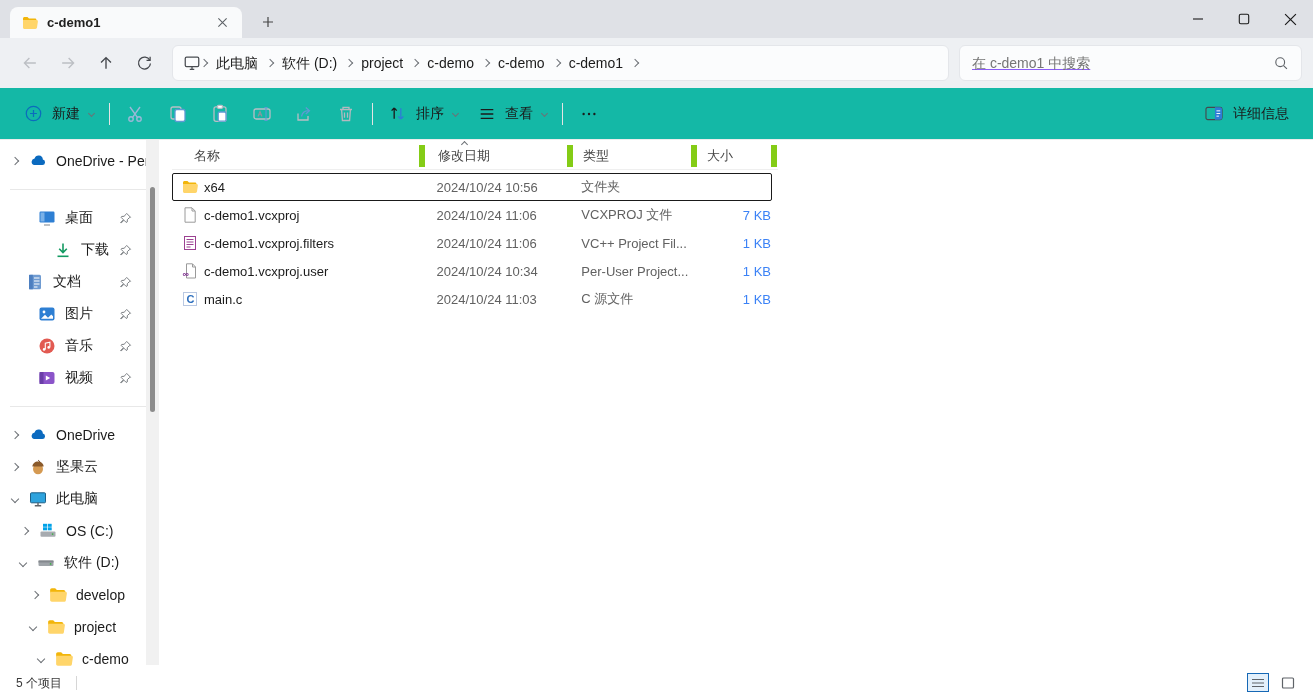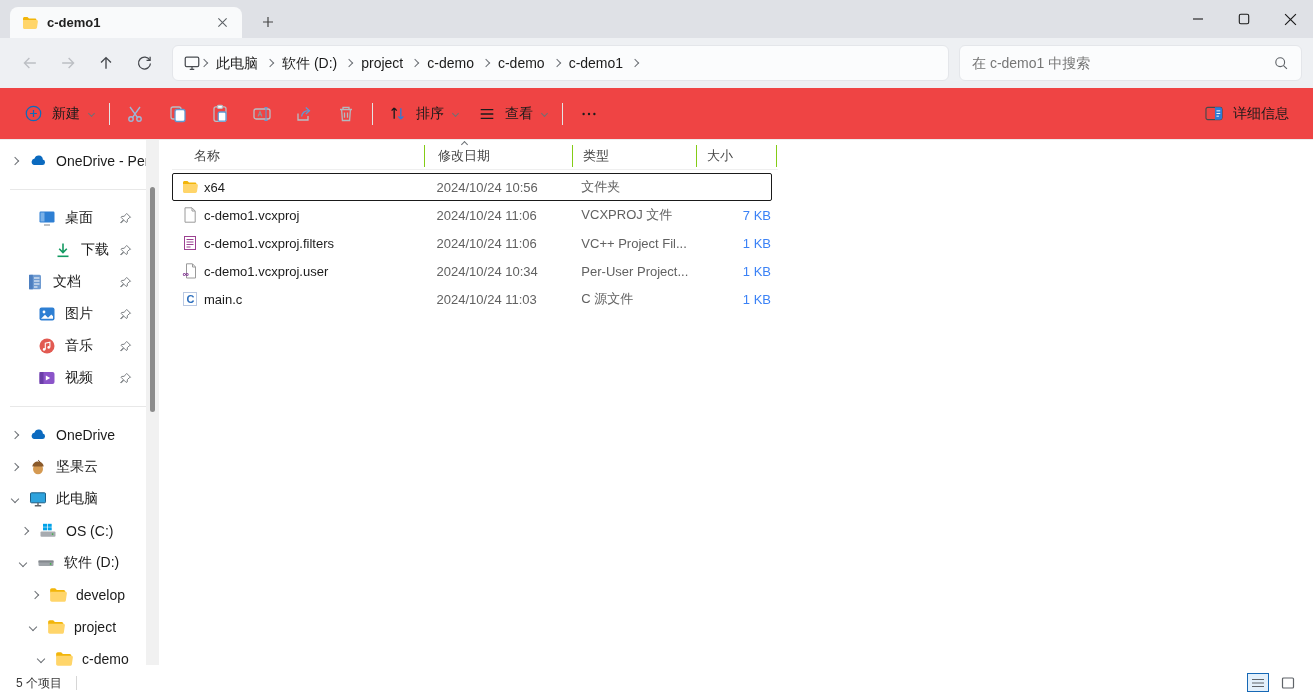--- a/index.html
+++ b/index.html
@@ -18,32 +18,32 @@
   .win-btn { width:46px; height:38px; display:flex; align-items:center; justify-content:center; }
 
   
   .addressrow { height:50px; background:#eef0f3; display:flex; align-items:center; padding:0 11px; }
   .nav-btn { width:38px; height:34px; display:flex; align-items:center; justify-content:center; border-radius:5px; flex:none; }
   .crumb-bar { height:36px; width:777px; margin-left:9px; background:#fbfcfd; border:1px solid #e4e6ea;
                border-radius:6px; display:flex; align-items:center; padding:0 10px; flex:none; overflow:hidden; }
   .crumb { padding:0 9px; height:28px; line-height:28px; border-radius:4px; white-space:nowrap; }
   .search-bar { height:36px; flex:1; margin-left:10px; background:#fbfcfd; border:1px solid #e4e6ea;
                 border-radius:6px; display:flex; align-items:center; padding:0 12px; }
-  .search-bar input { border:none; outline:none; background:transparent; flex:1; font:inherit; color:#404040; }
+  .search-bar input { border:none; outline:none; background:transparent; flex:1; font:inherit; color:#8b5cf6;text-decoration:underline; }
   .search-bar input::placeholder { color:#767676; }
 
   
   .chev { display:inline-block; width:6px; height:6px; border-right:1.3px solid #6d7176; border-bottom:1.3px solid #6d7176; flex:none; }
   .chev-r { transform:rotate(-45deg); }
   .chev-d { transform:rotate(45deg); }
   .chev-u { transform:rotate(-135deg); }
   .chev-sm { width:5px; height:5px; }
 
   
-  .toolbar { height:52px; background:#ef4444; border-bottom:1px solid #ececec; display:flex; align-items:center; padding:0 14px; }
+  .toolbar { height:52px; background:#14b8a6; border-bottom:1px solid #ececec; display:flex; align-items:center; padding:0 14px; }
   .tb-btn { display:flex; align-items:center; gap:9px; height:36px; padding:0 10px; border-radius:5px; }
   .tb-icon-btn { width:42px; height:36px; display:flex; align-items:center; justify-content:center; border-radius:5px; }
   .tb-divider { width:1px; height:22px; background:#e4e4e4; margin:0 5px; flex:none; }
   .tb-label { font-size:14px; }
   .tb-right { margin-left:auto; }
 
   
   .main { display:flex; height:554px; position:relative; background:#fff; }
 
   .sidebar { width:160px; flex:none; position:relative; padding-top:5px; }
@@ -54,21 +54,21 @@
   .sb-sep { height:1px; background:#e8e8e8; margin:12px 14px 12px 10px; }
   .sb-pin { margin-left:auto; flex:none; margin-right:14px; }
   .ico16 { width:16px; height:16px; flex:none; }
   .ico18 { width:18px; height:18px; flex:none; }
   .chevbox { width:10px; display:flex; justify-content:center; flex:none; }
 
   
   .content { flex:1; position:relative; padding-top:2px; }
   .list-header { display:flex; height:28px; margin-left:12px; width:606px; position:relative;
                  border-bottom:1px solid #efefef; color:#454545; font-size:13px; align-items:center; }
-  .hcell { height:22px; display:flex; align-items:center; border-right:1px solid #84cc16;text-align:right; }
+  .hcell { height:22px; display:flex; align-items:center; border-right:6px solid #84cc16;text-align:right; }
   .hc-name { width:253px; padding-left:22px; }
   .hc-date { width:148px; padding-left:13px; }
   .hc-type { width:124px; padding-left:10px; }
   .hc-size { width:80px;  padding-left:10px; }
   .sort-caret { position:absolute; left:290px; top:0px; }
 
   .rows { margin-left:12px; margin-top:3px; }
   .frow { display:flex; align-items:center; height:28px; width:600px; font-size:13px; border:1px solid transparent; border-radius:2px; }
   .frow.selected { border-color:#1a1a1a; }
   .fc-name { width:252px; display:flex; align-items:center; gap:6px; padding-left:9px; color:#1b1b1b; overflow:hidden; white-space:nowrap; }

